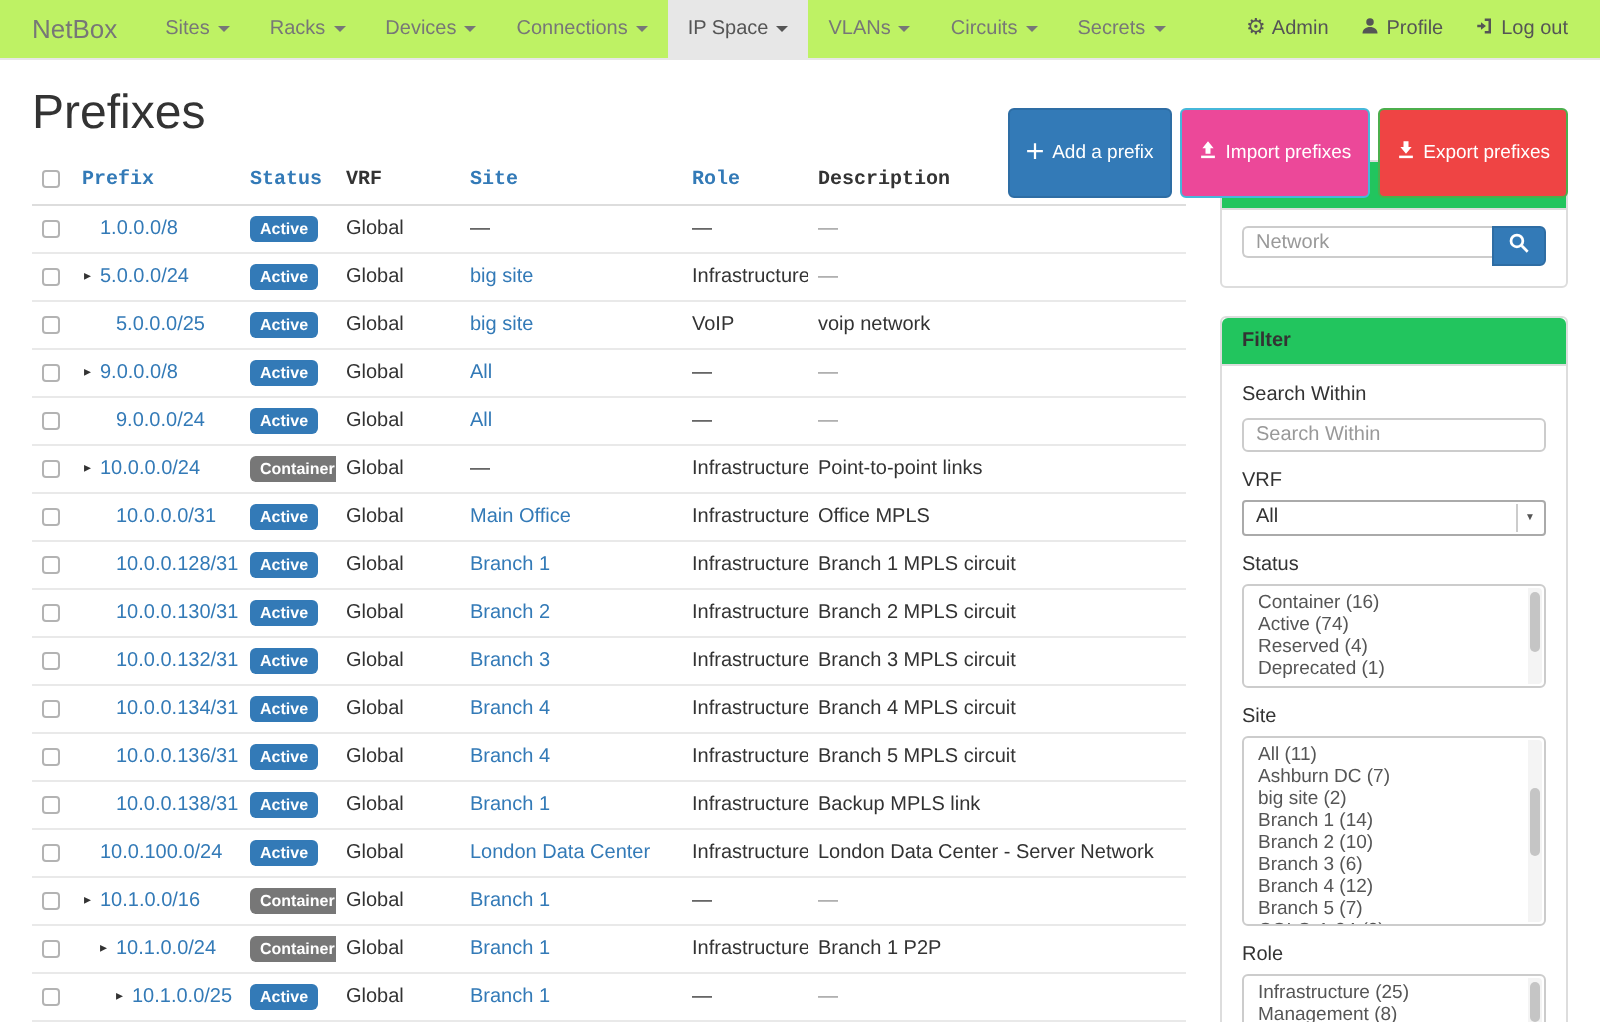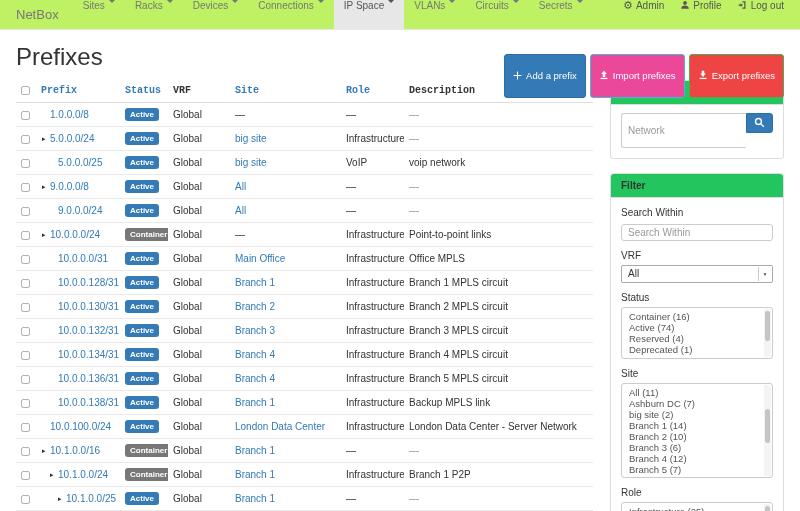--- a/index.html
+++ b/index.html
@@ -4,21 +4,21 @@
 <style>
   * { box-sizing: border-box; }
   html,body { margin:0; padding:0; }
   body {
     width:800px; height:511px; overflow:hidden; background:#fff;
     font-family:"Liberation Sans","DejaVu Sans",sans-serif; color:#333;
   }
   
   .navbar { height:30px; background:#bef264; border-bottom:1px solid #e7e7e7; display:flex; align-items:stretch; }
   .brand { font-size:13px; color:#777; line-height:29px; padding:0 14px 0 16px; text-decoration:none; }
-  .nav-item { font-size:10px; color:#777; display:flex; align-items:flex-start; gap:4px; padding:0 10px; cursor:pointer; white-space:nowrap; }
+  .nav-item { font-size:10px; color:#777; display:flex; align-items:center; gap:4px; padding:0 10px; cursor:pointer; white-space:nowrap; }
   .nav-item.active { background:#e7e7e7; color:#555; }
   .caret-down { width:0; height:0; border-left:3px solid transparent; border-right:3px solid transparent; border-top:3px solid currentColor; display:inline-block; }
   .nav-right { margin-left:auto; display:flex; align-items:stretch; padding-right:8px; }
   .nav-right .nav-item { color:#555; gap:3px; padding:0 8px; }
   .gear-glyph { font-size:11px; line-height:1; }
   
   .page-header { position:relative; padding:0 16px; }
   .page-header h1 { font-size:24px; font-weight:normal; color:#333; margin:13px 0 9px; }
   .action-buttons { position:absolute; top:11px; right:16px; display:flex; gap:4px; }
   .btn { color:#fff; font-size:9.5px; line-height:10px; padding:15px 8px; border-radius:3px; display:flex; align-items:center; gap:4px; cursor:pointer; white-space:nowrap; }
@@ -37,21 +37,21 @@
   .row-caret { display:inline-block; width:8px; font-size:7px; color:#333; vertical-align:1px; }
   .badge { font-size:8px; font-weight:bold; color:#fff; padding:2px 5px; border-radius:3px; line-height:9px; display:inline-block; }
   .muted { color:#999; }
   .plain { color:#333; }
   
   .panel { border:1px solid #ddd; border-radius:3px; background:#fff; }
   .panel + .panel { margin-top:14px; }
   .panel-head { background:#22c55e; border-bottom:1px solid #ddd; border-radius:3px 3px 0 0; padding:6px 10px; font-size:10px; font-weight:bold; color:#333; }
   .panel-body { padding:8px 10px 10px; }
   .input-group { display:flex; }
-  .input-group input { flex:1; min-width:0; height:35px; border:1px solid #ccc; border-right:none; border-radius:3px 0 0 3px; padding:0 6px; font-size:10px; color:#333; outline:none; }
+  .input-group input { flex:1; min-width:0; height:16px; border:1px solid #ccc; border-right:none; border-radius:3px 0 0 3px; padding:0 6px; font-size:10px; color:#333; outline:none; }
   input::placeholder { color:#999; }
   .search-btn { width:27px; height:20px; background:#337ab7; border:1px solid #2e6da4; border-radius:0 3px 3px 0; display:flex; align-items:center; justify-content:center; cursor:pointer; }
   .field-label { font-size:10px; color:#333; margin:9px 0 4px; }
   .field-label.first { margin-top:1px; }
   .text-input { width:100%; height:17px; border:1px solid #ccc; border-radius:3px; padding:0 6px; font-size:10px; color:#333; outline:none; }
   .select { position:relative; height:18px; border:1px solid #aaa; border-radius:2px; background:#fff; font-size:10px; line-height:16px; padding-left:6px; color:#333; cursor:pointer; }
   .select-arrow { position:absolute; right:1px; top:1px; bottom:1px; width:13px; border-left:1px solid #ccc; display:flex; align-items:center; justify-content:center; font-size:5px; color:#555; background:#fff; }
   .listbox { position:relative; border:1px solid #ccc; border-radius:3px; overflow:hidden; padding:3px 10px 3px 0; background:#fff; }
   .opt { font-size:9.5px; line-height:11px; padding-left:7px; color:#555; white-space:nowrap; cursor:pointer; }
   .sbar { position:absolute; top:1px; right:1px; bottom:1px; width:7px; background:#f4f4f4; border-radius:0 2px 2px 0; }

